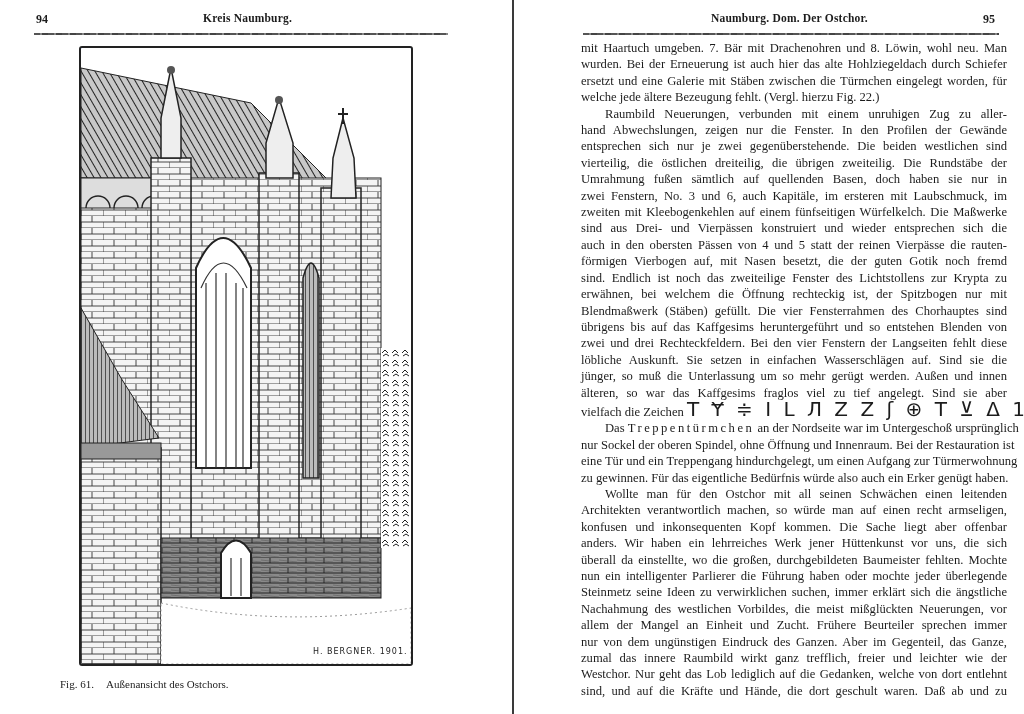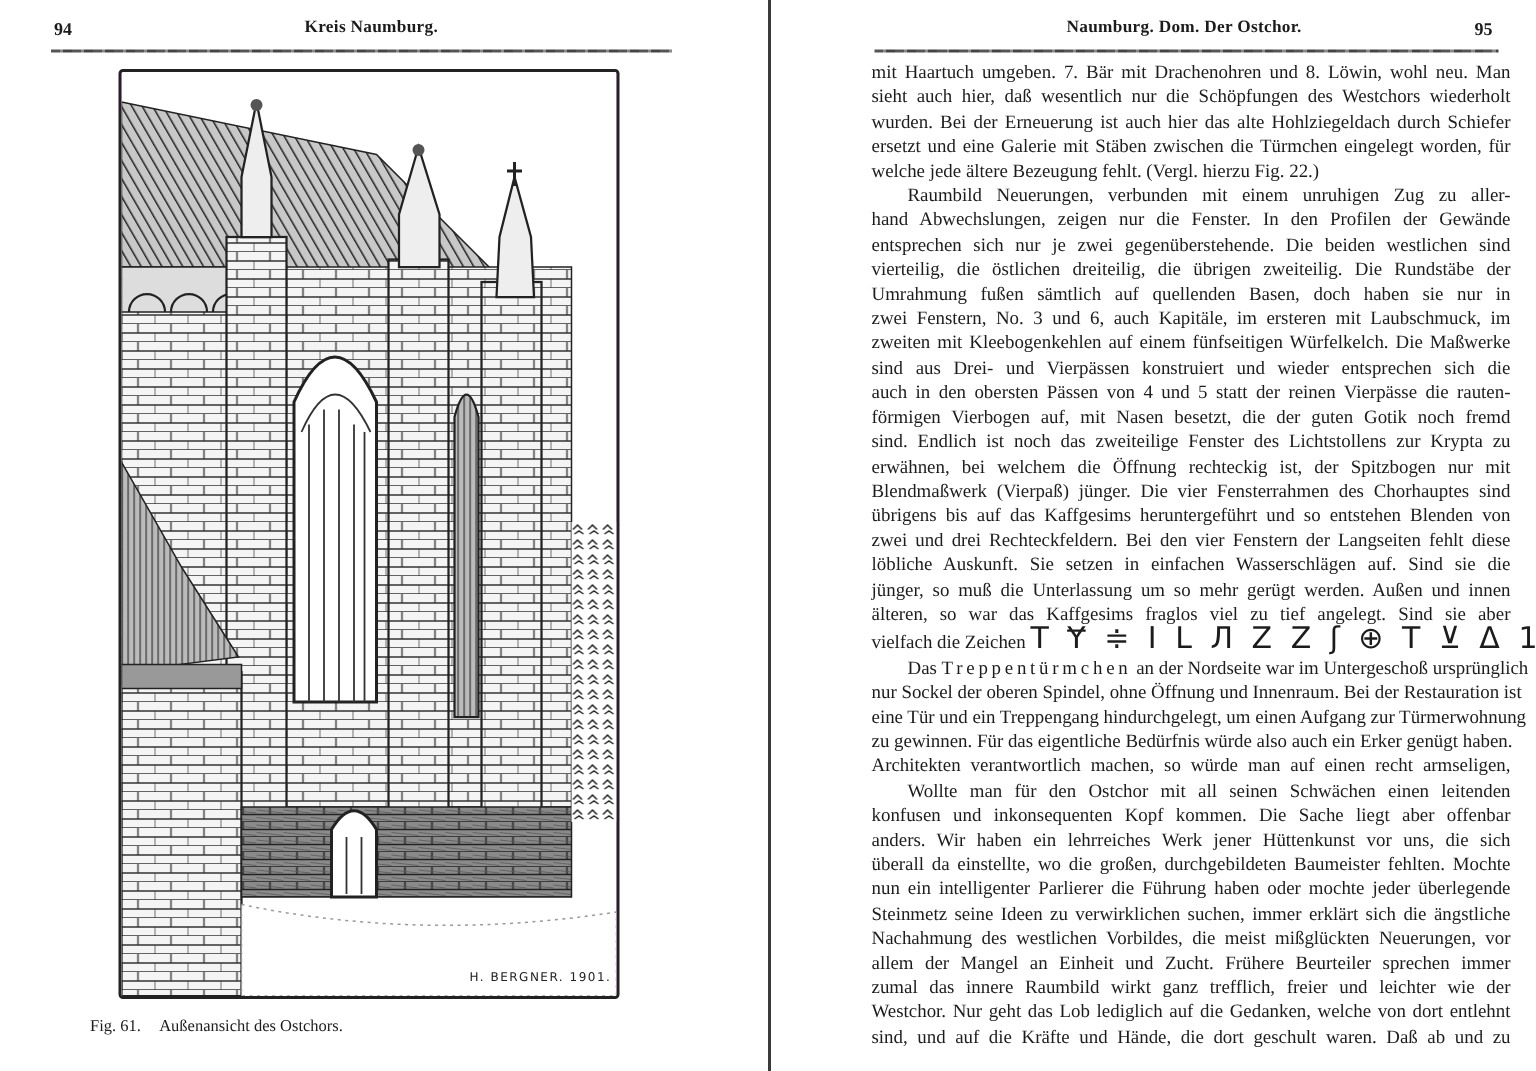--- a/index.html
+++ b/index.html
@@ -20,21 +20,21 @@
     position: absolute; top: 12px; font-size: 11.5px; font-weight: bold;
     font-family: "Liberation Serif", serif; letter-spacing: 0.2px; text-align: center;
   }
   .page-num { position: absolute; top: 12px; font-size: 12px; font-weight: bold; font-family: "Liberation Serif", serif; }
   .rule {
     position: absolute; top: 33px; height: 2px;
     background: repeating-linear-gradient(90deg,#555 0 6px,#888 6px 8px,#444 8px 14px);
   }
   .figure-frame {
     position: absolute; left: 79px; top: 46px; width: 330px; height: 616px;
-    border: 2px solid #222; border-radius: 3px; background: #f0abfc; overflow: hidden;
+    border: 2px solid #222; border-radius: 3px; background: #3b82f6; overflow: hidden;
   }
   .caption {
     position: absolute; left: 60px; top: 678px; width: 400px; 
     font-size: 11px; font-family: "Liberation Serif", serif;
   }
   .caption .label { margin-right: 10px; }
   .text-col {
     position: absolute; left: 581px; top: 40px; width: 426px;
     font-family: "Liberation Serif", serif; font-size: 12.6px; line-height: 16.4px;
     text-align: justify; text-align-last: justify;
@@ -132,59 +132,59 @@
 
 <div class="page page-right">
   <div class="running-head" style="left:196px;">Naumburg.  Dom.  Der Ostchor.</div>
   <div class="page-num" style="left:468px;">95</div>
   <div class="rule" style="left:68px; width:416px;"></div>
 </div>
 
 <div class="text-col">
   <p id="p1">
       <span class="line">mit Haartuch umgeben. 7. Bär mit Drachenohren und 8. Löwin, wohl neu. Man</span>
-      <span class="line">sieht auch hier, daß wesentlich nur die Schöpfungen des Westchors wiederholt</span>
       <span class="line">wurden. Bei der Erneuerung ist auch hier das alte Hohlziegeldach durch Schiefer</span>
       <span class="line">ersetzt und eine Galerie mit Stäben zwischen die Türmchen eingelegt worden, für</span>
       <span class="line last">welche jede ältere Bezeugung fehlt. (Vergl. hierzu Fig. 22.)</span>
     </p>
   <p id="p2">
       <span class="line" style="padding-left: 24px;">Raumbild Neuerungen, verbunden mit einem unruhigen Zug zu aller-</span>
       <span class="line">hand Abwechslungen, zeigen nur die Fenster. In den Profilen der Gewände</span>
       <span class="line">entsprechen sich nur je zwei gegenüberstehende. Die beiden westlichen sind</span>
       <span class="line">vierteilig, die östlichen dreiteilig, die übrigen zweiteilig. Die Rundstäbe der</span>
       <span class="line">Umrahmung fußen sämtlich auf quellenden Basen, doch haben sie nur in</span>
       <span class="line">zwei Fenstern, No. 3 und 6, auch Kapitäle, im ersteren mit Laubschmuck, im</span>
       <span class="line">zweiten mit Kleebogenkehlen auf einem fünfseitigen Würfelkelch. Die Maßwerke</span>
       <span class="line">sind aus Drei- und Vierpässen konstruiert und wieder entsprechen sich die</span>
       <span class="line">auch in den obersten Pässen von 4 und 5 statt der reinen Vierpässe die rauten-</span>
       <span class="line">förmigen Vierbogen auf, mit Nasen besetzt, die der guten Gotik noch fremd</span>
       <span class="line">sind. Endlich ist noch das zweiteilige Fenster des Lichtstollens zur Krypta zu</span>
       <span class="line">erwähnen, bei welchem die Öffnung rechteckig ist, der Spitzbogen nur mit</span>
-      <span class="line">Blendmaßwerk (Vierpaß) jünger. Die vier Fensterrahmen des Chorhauptes sind</span>
+      <span class="line">Blendmaßwerk (Stäben) gefüllt. Die vier Fensterrahmen des Chorhauptes sind</span>
       <span class="line">übrigens bis auf das Kaffgesims heruntergeführt und so entstehen Blenden von</span>
       <span class="line">zwei und drei Rechteckfeldern. Bei den vier Fenstern der Langseiten fehlt diese</span>
       <span class="line">löbliche Auskunft. Sie setzen in einfachen Wasserschlägen auf. Sind sie die</span>
       <span class="line">jünger, so muß die Unterlassung um so mehr gerügt werden. Außen und innen</span>
       <span class="line">älteren, so war das Kaffgesims fraglos viel zu tief angelegt. Sind sie aber</span>
       <span class="line last"><span>vielfach die Zeichen </span><span class="signs">T Ɏ ≑ I L Л Z Z ʃ ⊕ T ⊻ Δ 1.</span></span>
     </p>
   <p id="p3">
       <span class="line" style="padding-left: 24px;"><span>Das </span><span class="spaced">Treppentürmchen</span><span> an der Nordseite war im Untergeschoß ursprünglich</span></span>
       <span class="line">nur Sockel der oberen Spindel, ohne Öffnung und Innenraum. Bei der Restauration ist</span>
       <span class="line">eine Tür und ein Treppengang hindurchgelegt, um einen Aufgang zur Türmerwohnung</span>
       <span class="line last">zu gewinnen. Für das eigentliche Bedürfnis würde also auch ein Erker genügt haben.</span>
     </p>
   <p id="p4">
+      <span class="line" style="padding-left: 24px;">Wollte man für den Ostchor mit all seinen Schwächen einen leitenden</span>
       <span class="line">Architekten verantwortlich machen, so würde man auf einen recht armseligen,</span>
-      <span class="line" style="padding-left: 24px;">Wollte man für den Ostchor mit all seinen Schwächen einen leitenden</span>
       <span class="line">konfusen und inkonsequenten Kopf kommen. Die Sache liegt aber offenbar</span>
       <span class="line">anders. Wir haben ein lehrreiches Werk jener Hüttenkunst vor uns, die sich</span>
       <span class="line">überall da einstellte, wo die großen, durchgebildeten Baumeister fehlten. Mochte</span>
       <span class="line">nun ein intelligenter Parlierer die Führung haben oder mochte jeder überlegende</span>
       <span class="line">Steinmetz seine Ideen zu verwirklichen suchen, immer erklärt sich die ängstliche</span>
       <span class="line">Nachahmung des westlichen Vorbildes, die meist mißglückten Neuerungen, vor</span>
       <span class="line">allem der Mangel an Einheit und Zucht. Frühere Beurteiler sprechen immer</span>
+      <span class="line">nur von dem ungünstigen Eindruck des Ganzen. Aber im Gegenteil, das Ganze,</span>
       <span class="line">zumal das innere Raumbild wirkt ganz trefflich, freier und leichter wie der</span>
       <span class="line">Westchor. Nur geht das Lob lediglich auf die Gedanken, welche von dort entlehnt</span>
       <span class="line">sind, und auf die Kräfte und Hände, die dort geschult waren. Daß ab und zu</span>
     </p>
 </div>
 
 </body></html>

